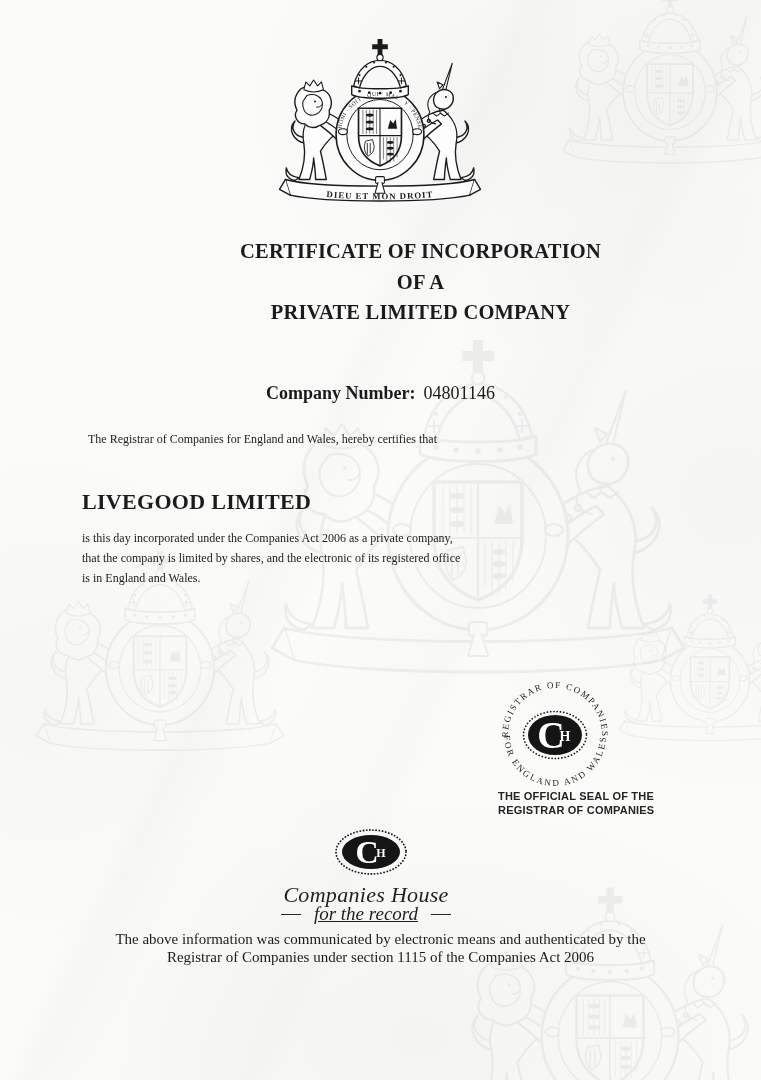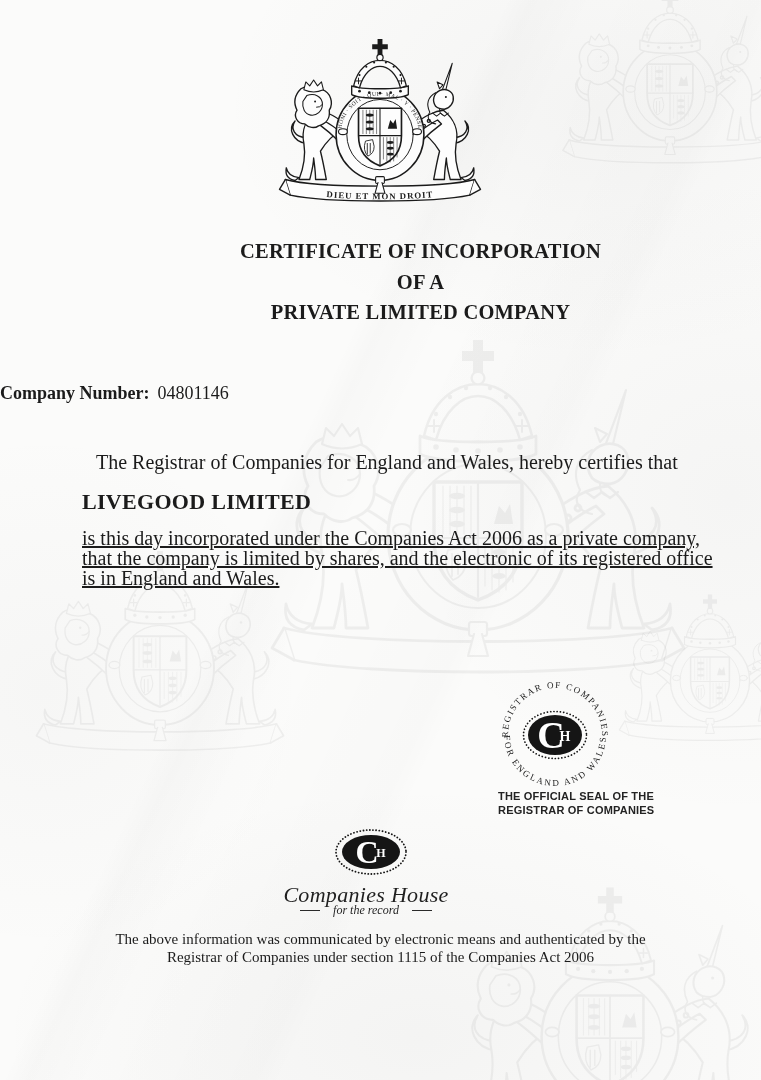--- a/index.html
+++ b/index.html
@@ -11,34 +11,34 @@
       radial-gradient(520px 520px at 96% 46%, rgba(110,110,110,.045), transparent 62%),
       radial-gradient(700px 420px at 55% 96%, rgba(110,110,110,.05), transparent 60%),
       radial-gradient(420px 420px at 6% 64%, rgba(110,110,110,.035), transparent 62%),
       linear-gradient(115deg, transparent 40%, rgba(0,0,0,.015) 42%, transparent 47%, rgba(0,0,0,.012) 60%, transparent 62%),
       #fbfbfa;
   }
   .abs{position:absolute;}
   .wm{position:absolute;opacity:.05;filter:grayscale(1);pointer-events:none;}
   .title{left:0;top:236px;width:761px;text-align:center;font-weight:bold;
          font-size:20.5px;line-height:30.5px;letter-spacing:.2px;padding-left:40px;}
-  .companynum{left:0;top:383px;width:761px;text-align:left;font-size:18px;}
+  .companynum{left:0;top:383px;width:761px;text-align:center;font-size:18px;}
   .companynum .lbl{font-weight:bold;margin-right:8px;}
-  .registrar{left:88px;top:451px;font-size:20px;margin-left:8px;}
+  .registrar{left:88px;top:432px;font-size:12px;}
   .companyname{left:82px;top:489px;font-size:22px;font-weight:bold;letter-spacing:.3px;text-align:right;}
-  .bodypara{left:82px;top:528px;font-size:20px;line-height:20px;text-decoration:underline;}
+  .bodypara{left:82px;top:528px;font-size:12px;line-height:20px;}
   .givenpara{left:82px;top:630px;font-size:16px;line-height:21px;}
   .line{white-space:nowrap;}
   .sealcap{left:498px;top:790px;font-family:"Liberation Sans",sans-serif;
            font-size:11px;font-weight:bold;line-height:13.5px;letter-spacing:.2px;color:#232323;}
   .chname{left:186px;top:882px;width:360px;text-align:center;
           font-size:22px;font-style:italic;letter-spacing:.3px;color:#1f1f1f;}
   .tagrow{left:186px;top:903px;width:360px;display:flex;align-items:center;justify-content:center;gap:13px;}
   .tagrow .dash{width:20px;height:0;border-top:1.3px solid #2a2a2a;}
-  .tagrow .tagtext{font-size:12px;font-style:italic;color:#1f1f1f;}
+  .tagrow .tagtext{font-size:19px;font-style:italic;color:#1f1f1f;text-decoration:underline;}
   .footer{left:0;top:931px;width:761px;text-align:center;font-size:15px;line-height:17.5px;}
   svg text{font-family:"Liberation Serif",serif;}
   .arc-text{font-size:9px;letter-spacing:1.6px;fill:#1b1b1b;}
   .arc-text-b{font-size:9px;letter-spacing:2px;fill:#1b1b1b;}
   .mono-c{font-weight:bold;fill:#ffffff;}
   .mono-h{font-weight:bold;fill:#ffffff;}
   .garter-text{font-size:5.8px;letter-spacing:.5px;fill:#1b1b1b;}
   .motto-text{font-size:9px;letter-spacing:1px;fill:#1b1b1b;font-weight:bold;}
 </style>
 </head>

